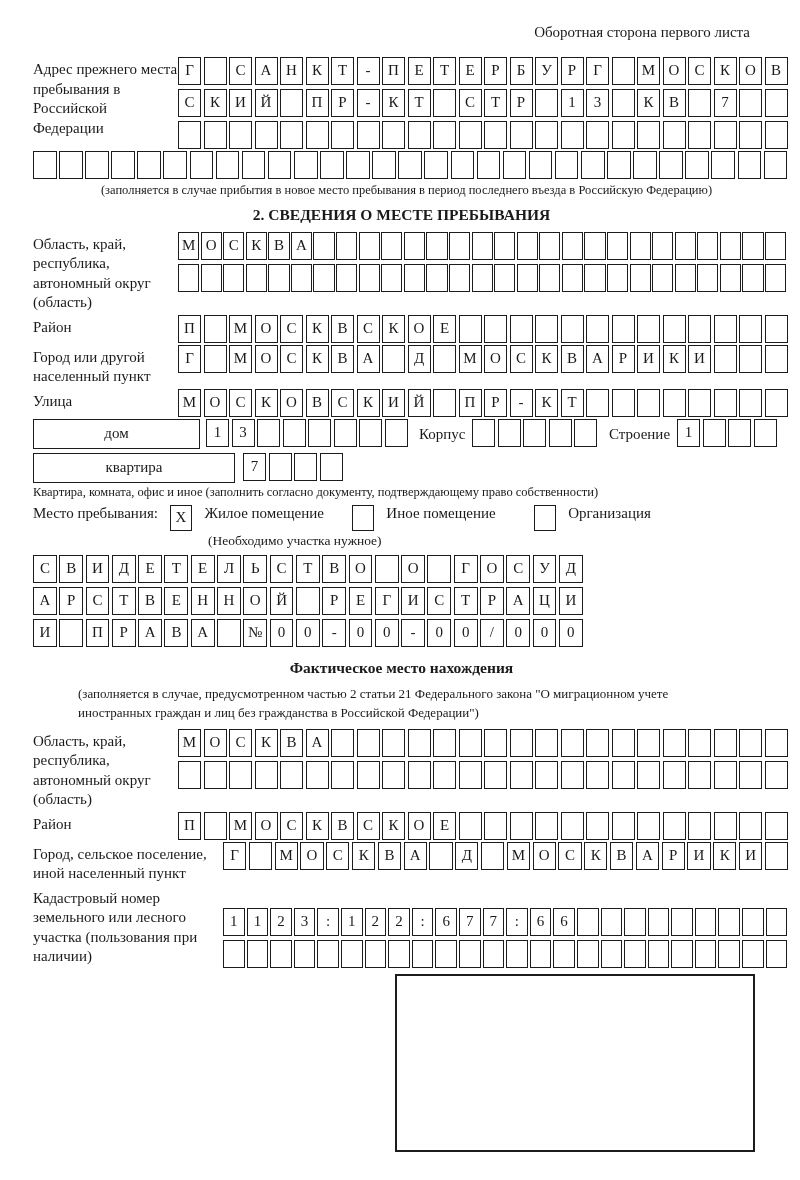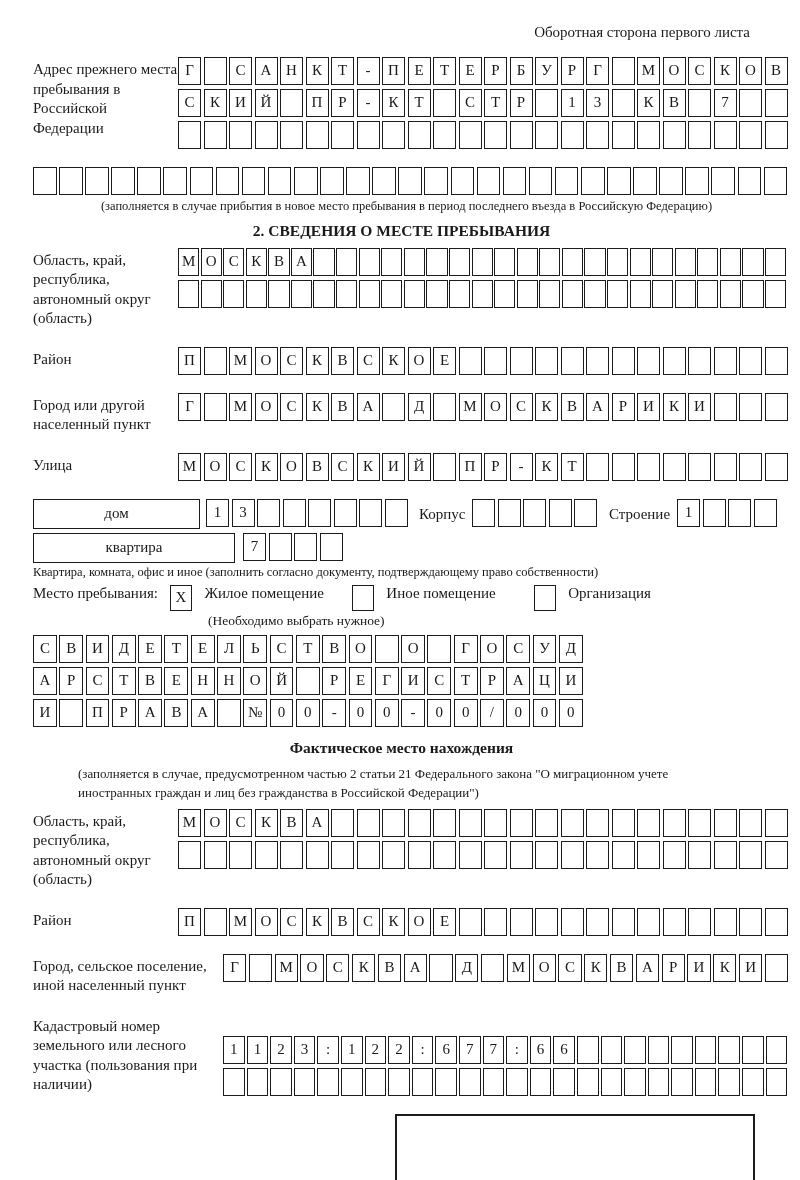--- a/index.html
+++ b/index.html
@@ -1,20 +1,20 @@
 <!DOCTYPE html>
 <html><head>
 <meta charset="utf-8">
 <style>
   html,body{margin:0;padding:0;background:#fff;}
   body{width:800px;height:1180px;overflow:hidden;
        font-family:"Liberation Serif","DejaVu Serif",serif;color:#1a1a1a;}
   .page{box-sizing:border-box;width:800px;height:1016px;padding:10px 10px 0 33px;}
   .header-note{text-align:right;padding-right:40px;font-size:15px;margin-top:14px;margin-bottom:16px;}
-  .frow{display:flex;align-items:flex-start;margin-bottom:18px;}
+  .frow{display:flex;align-items:flex-start;margin-bottom:2px;}
   .label{font-size:15px;line-height:1.3;padding-top:3px;}
   .w145{width:145px;flex:0 0 145px;}
   .w205{width:205px;flex:0 0 205px;}
   .w190{width:190px;flex:0 0 190px;}
   .rows{flex:1;}
   .cellrow{white-space:nowrap;line-height:0;margin-bottom:4px;}
   .cellrow:last-child{margin-bottom:0;text-decoration:underline;}
   .cell{display:inline-block;box-sizing:border-box;width:23px;height:28px;
         border:1.5px solid #1c1c1c;margin-right:2.5px;text-align:center;
         font-size:15px;line-height:24px;vertical-align:top;background:#fff;}
@@ -106,21 +106,21 @@
 
   <div class="stayrow">
     <span class="optlabel">Место пребывания:</span>
     <div class="cellrow"><span class="cell">X</span></div>
     <span class="optlabel">Жилое помещение</span>
     <div class="cellrow" style="margin-left:28px;"><span class="cell"></span></div>
     <span class="optlabel">Иное помещение</span>
     <div class="cellrow" style="margin-left:38px;"><span class="cell"></span></div>
     <span class="optlabel">Организация</span>
   </div>
-  <div class="stay-caption">(Необходимо выбрать нужное)</div>
+  <div class="stay-caption">(Необходимо участка нужное)</div>
 
   <div class="frow docblock">
     <div class="rows doc">
       <div class="cellrow"><span class="cell">С</span><span class="cell">В</span><span class="cell">И</span><span class="cell">Д</span><span class="cell">Е</span><span class="cell">Т</span><span class="cell">Е</span><span class="cell">Л</span><span class="cell">Ь</span><span class="cell">С</span><span class="cell">Т</span><span class="cell">В</span><span class="cell">О</span><span class="cell"></span><span class="cell">О</span><span class="cell"></span><span class="cell">Г</span><span class="cell">О</span><span class="cell">С</span><span class="cell">У</span><span class="cell">Д</span></div>
       <div class="cellrow"><span class="cell">А</span><span class="cell">Р</span><span class="cell">С</span><span class="cell">Т</span><span class="cell">В</span><span class="cell">Е</span><span class="cell">Н</span><span class="cell">Н</span><span class="cell">О</span><span class="cell">Й</span><span class="cell"></span><span class="cell">Р</span><span class="cell">Е</span><span class="cell">Г</span><span class="cell">И</span><span class="cell">С</span><span class="cell">Т</span><span class="cell">Р</span><span class="cell">А</span><span class="cell">Ц</span><span class="cell">И</span></div>
       <div class="cellrow"><span class="cell">И</span><span class="cell"></span><span class="cell">П</span><span class="cell">Р</span><span class="cell">А</span><span class="cell">В</span><span class="cell">А</span><span class="cell"></span><span class="cell">№</span><span class="cell">0</span><span class="cell">0</span><span class="cell">-</span><span class="cell">0</span><span class="cell">0</span><span class="cell">-</span><span class="cell">0</span><span class="cell">0</span><span class="cell">/</span><span class="cell">0</span><span class="cell">0</span><span class="cell">0</span></div>
     </div>
   </div>
 
   <div class="sec-title" style="margin-top:12px;">Фактическое место нахождения</div>

